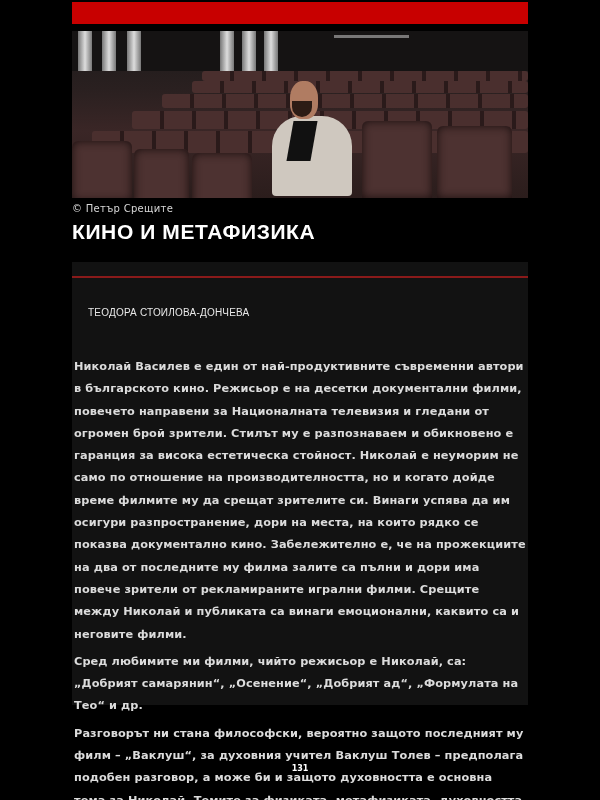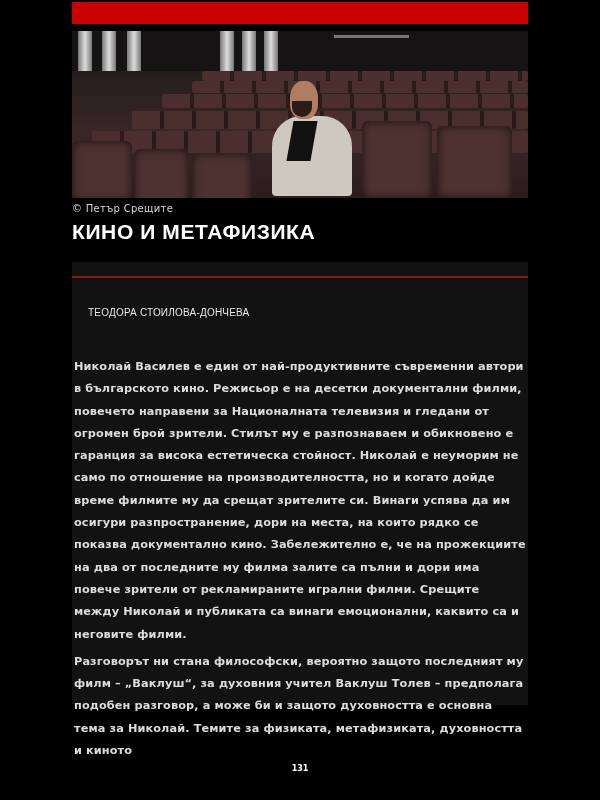--- a/index.html
+++ b/index.html
@@ -68,17 +68,18 @@
 
 <div class="credit">© Петър Срещите</div>
 
 <div class="title">КИНО И МЕТАФИЗИКА</div>
 
 <div class="panel">
   <div class="rule"></div>
   <div class="author">ТЕОДОРА СТОИЛОВА-ДОНЧЕВА</div>
   <div class="body-text">
     <p>Николай Василев е един от най-продуктивните съвременни автори в българското кино. Режисьор е на десетки документални филми, повечето направени за Националната телевизия и гледани от огромен брой зрители. Стилът му е разпознаваем и обикновено е гаранция за висока естетическа стойност. Николай е неуморим не само по отношение на производителността, но и когато дойде време филмите му да срещат зрителите си. Винаги успява да им осигури разпространение, дори на места, на които рядко се показва документално кино. Забележително е, че на прожекциите на два от последните му филма залите са пълни и  дори има повече зрители от рекламираните игрални филми. Срещите между Николай и публиката са винаги емоционални, каквито са и неговите филми.</p>
+    <p>Сред любимите ми филми, чийто режисьор е Николай, са: „Добрият самарянин“, „Осенение“, „Добрият ад“, „Формулата на Тео“ и др.</p>
     <p>Разговорът ни стана философски, вероятно защото последният му филм – „Ваклуш“, за духовния учител Ваклуш Толев – предполага подобен разговор, а може би и защото духовността е основна тема за Николай. Темите за физиката, метафизиката, духовността и киното</p>
   </div>
 </div>
 
 <div class="page-num">131</div>
 
 </body></html>

